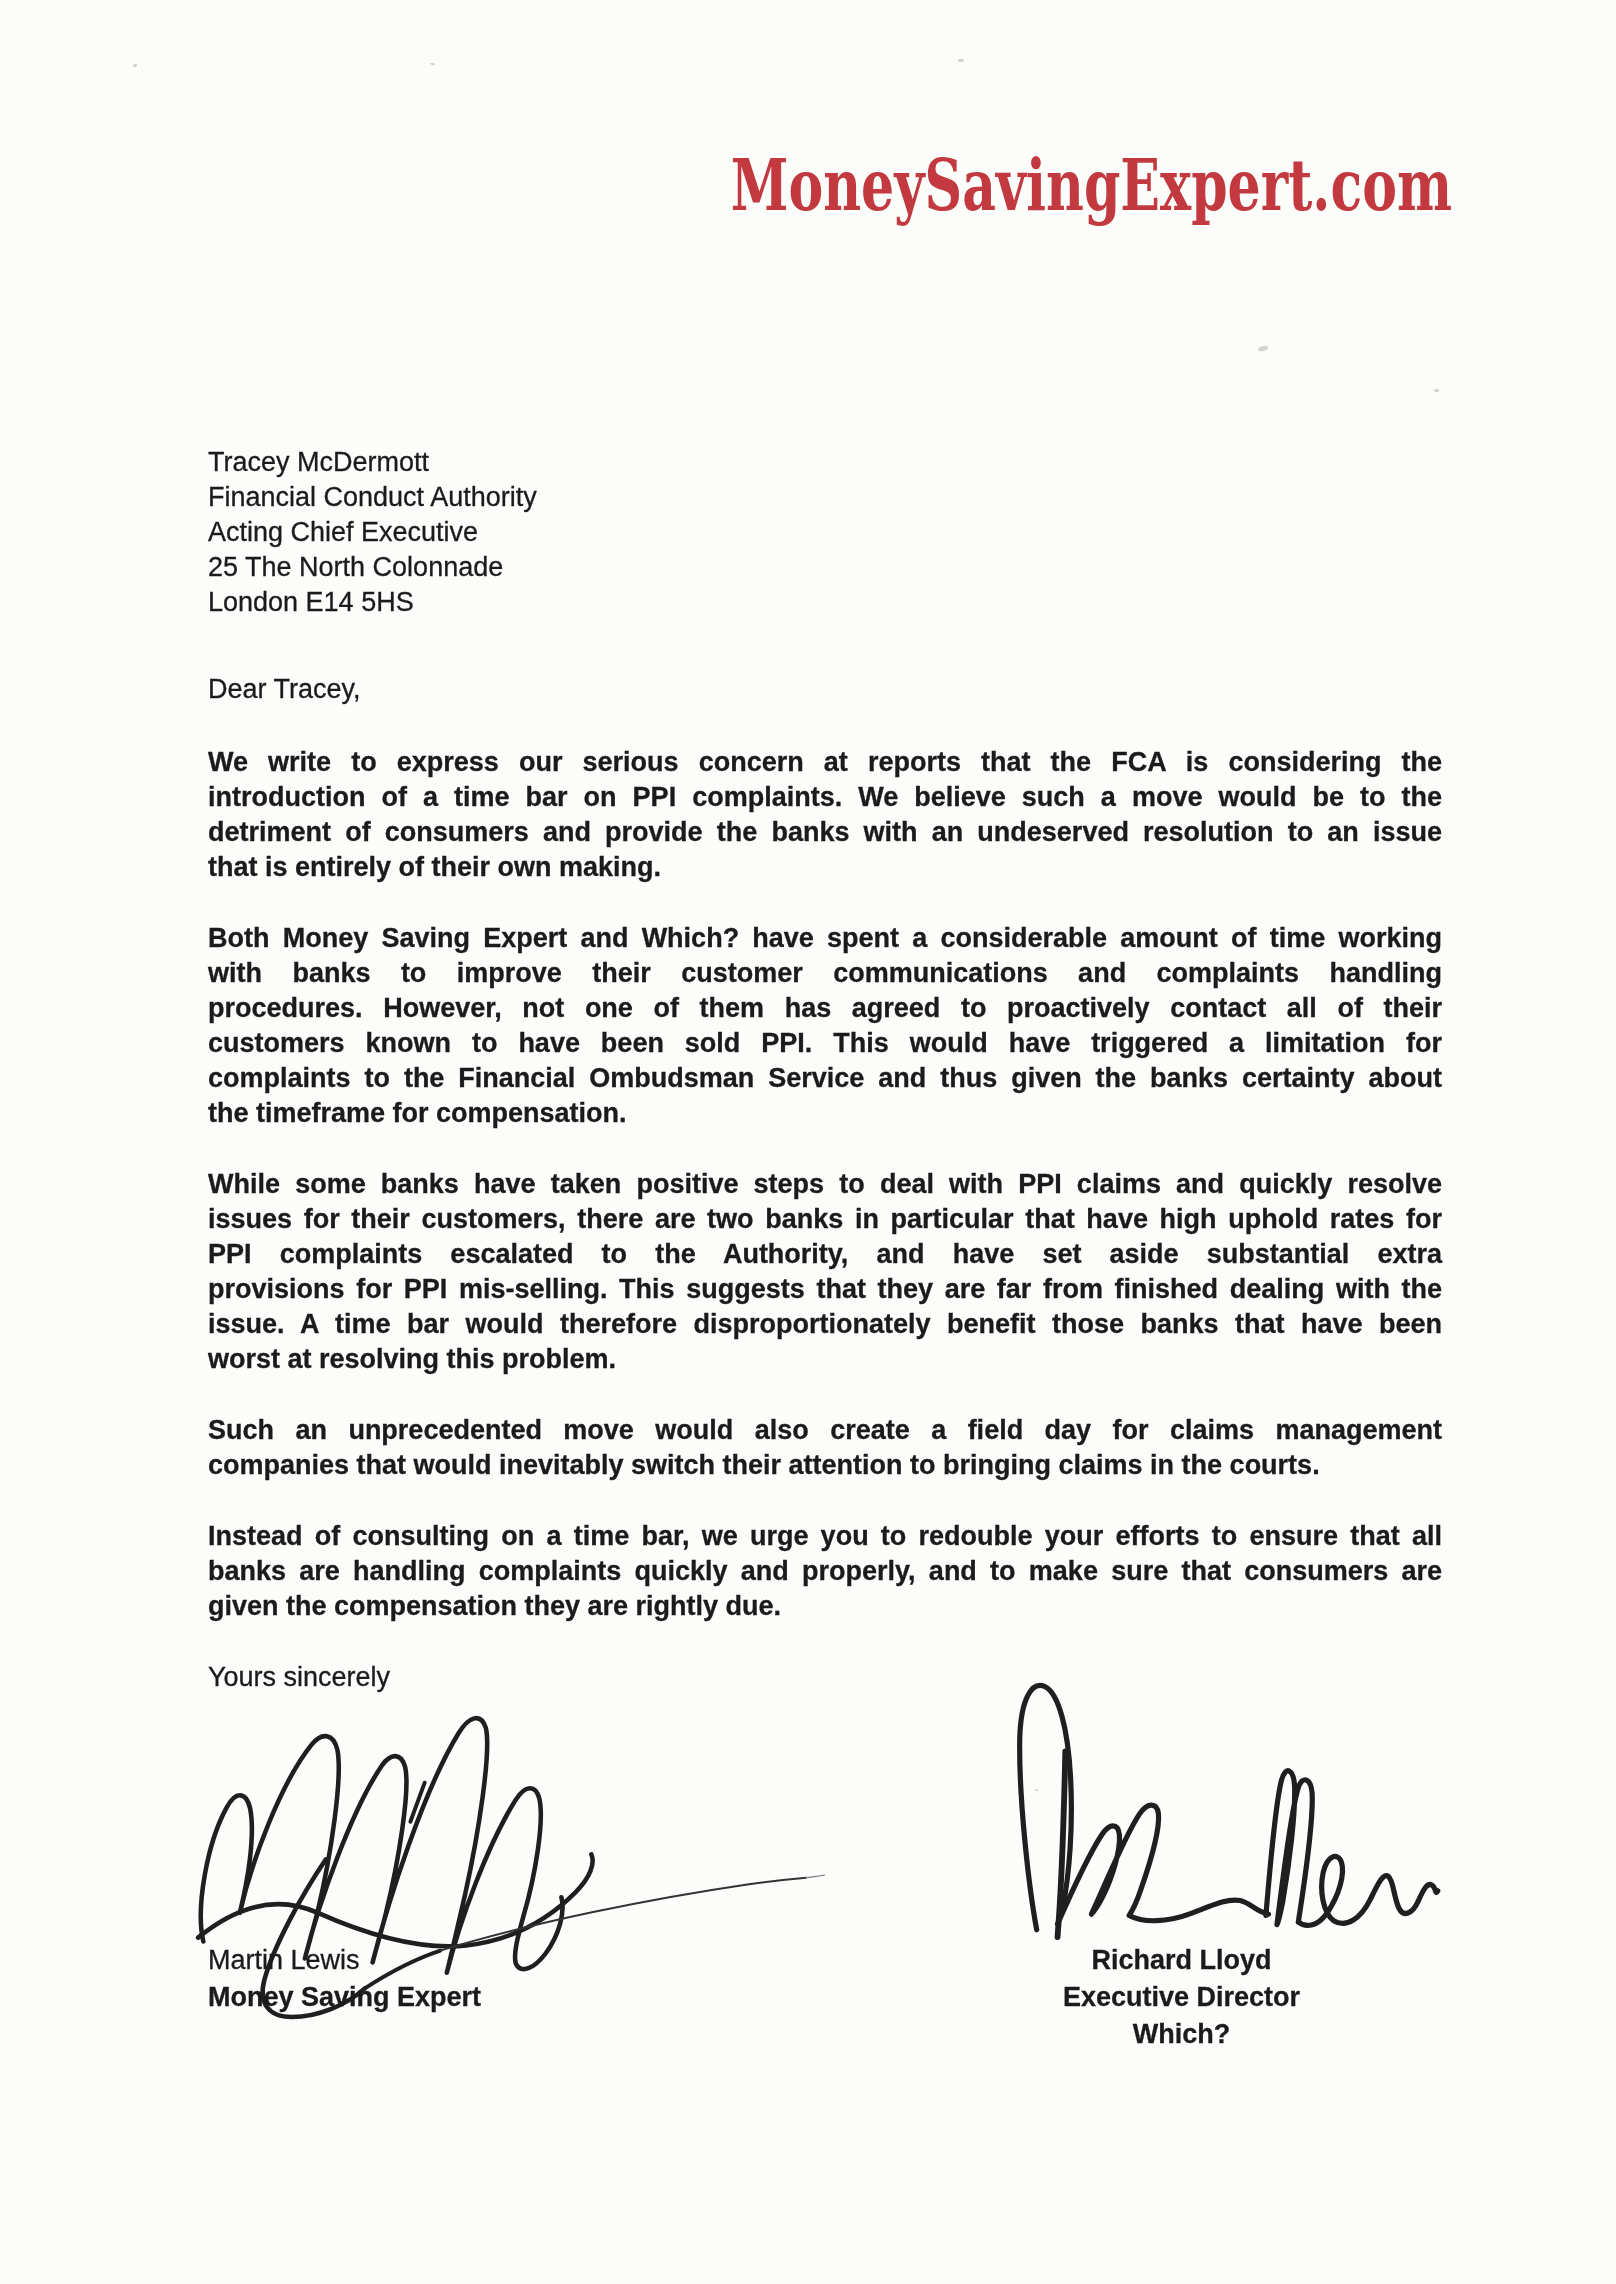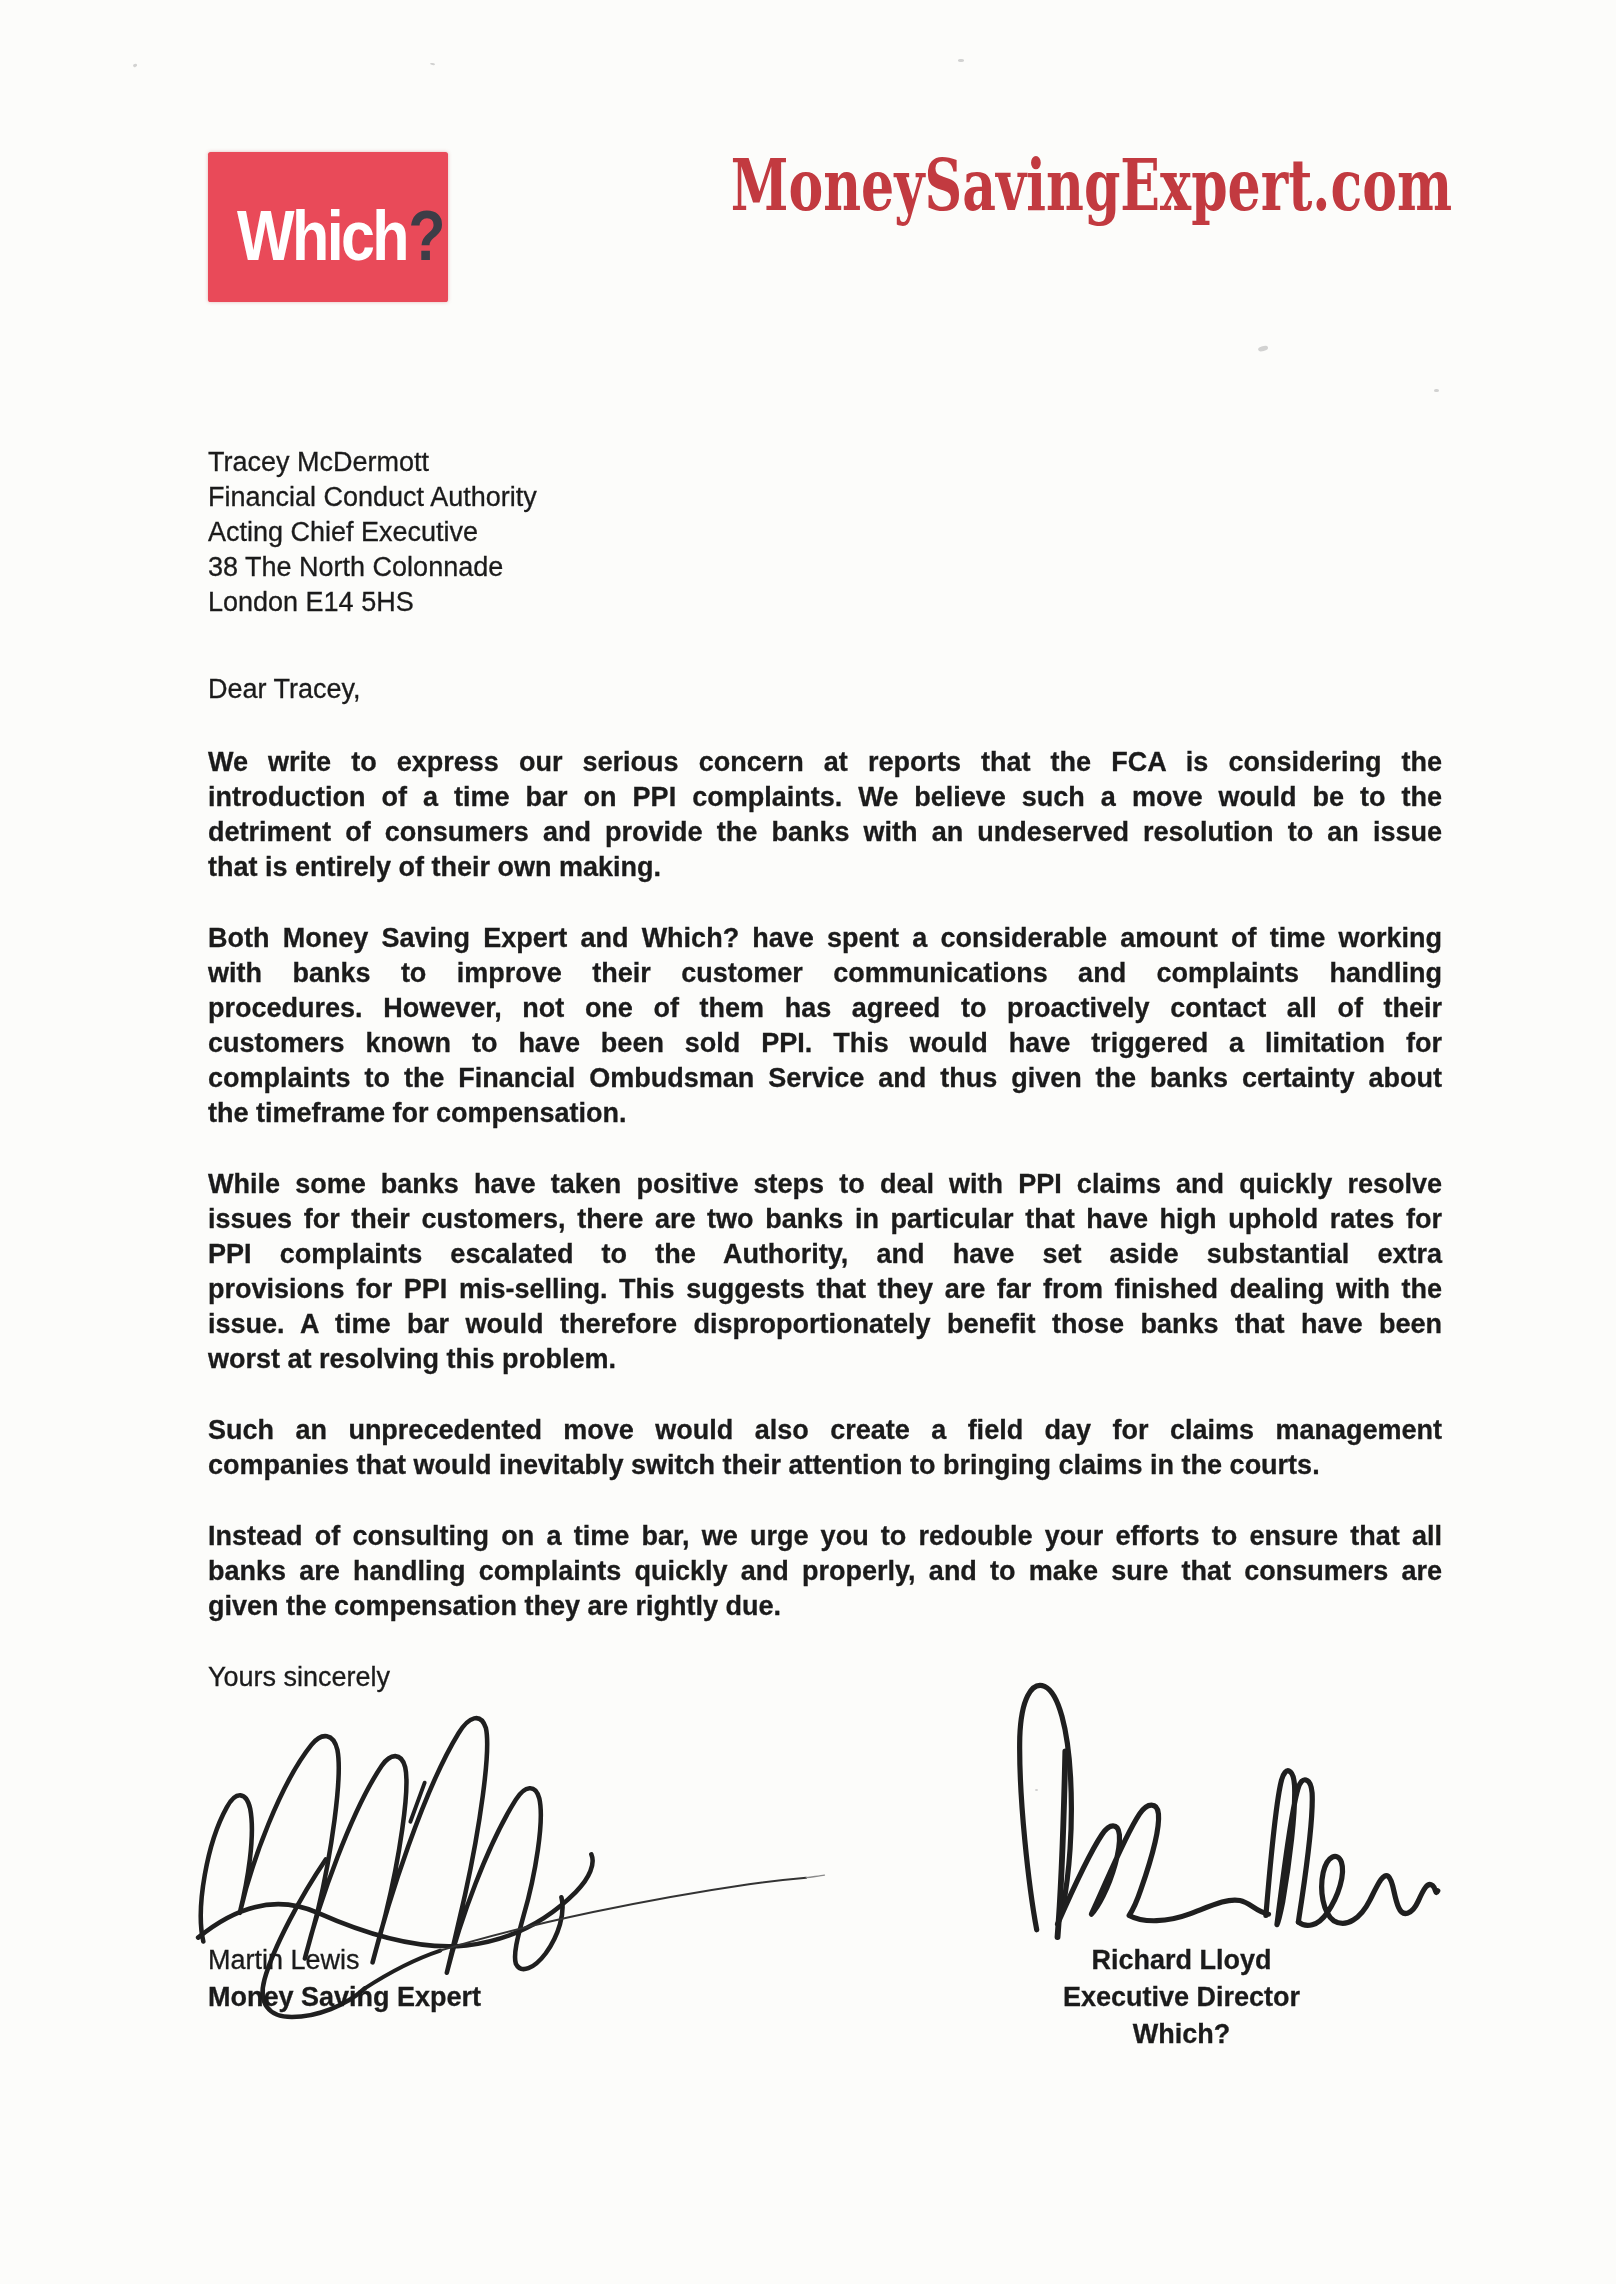--- a/index.html
+++ b/index.html
@@ -44,35 +44,31 @@
   .signatures { position:absolute; left:0; top:0; pointer-events:none; }
   .signatures path { fill:none; stroke-linecap:round; stroke-linejoin:round; }
   
   .speck { position:absolute; background:#a8a8a8; opacity:.5; border-radius:50%; }
 </style>
 </head>
 <body>
 
 <div class="page">
 
-  <div class="which-logo">
-    <span class="which-word">Which</span>
-      <span class="which-q">?</span>
-  </div>
 
   <svg class="mse-logo-svg" width="1617" height="2284" viewBox="0 0 2483 3508">
     <text x="1122" y="322" textLength="1108" lengthAdjust="spacingAndGlyphs" font-family="DejaVu Serif, serif" font-weight="bold" font-size="110" fill="#c23a40">MoneySavingExpert.com</text>
   </svg>
 
   <div class="content">
     <div class="recipient">
         <div class="addr-line">Tracey McDermott</div>
         <div class="addr-line">Financial Conduct Authority</div>
         <div class="addr-line">Acting Chief Executive</div>
-        <div class="addr-line">38 The North Colonnade</div>
+        <div class="addr-line">25 The North Colonnade</div>
         <div class="addr-line">London E14 5HS</div>
       </div>
     <div class="salutation">Dear Tracey,</div>
     <div class="paras">
         <div class="para">
           <div class="line">We write to express our serious concern at reports that the FCA is considering the</div>
           <div class="line">introduction of a time bar on PPI complaints. We believe such a move would be to the</div>
           <div class="line">detriment of consumers and provide the banks with an undeserved resolution to an issue</div>
           <div class="line last">that is entirely of their own making.</div>
         </div>

